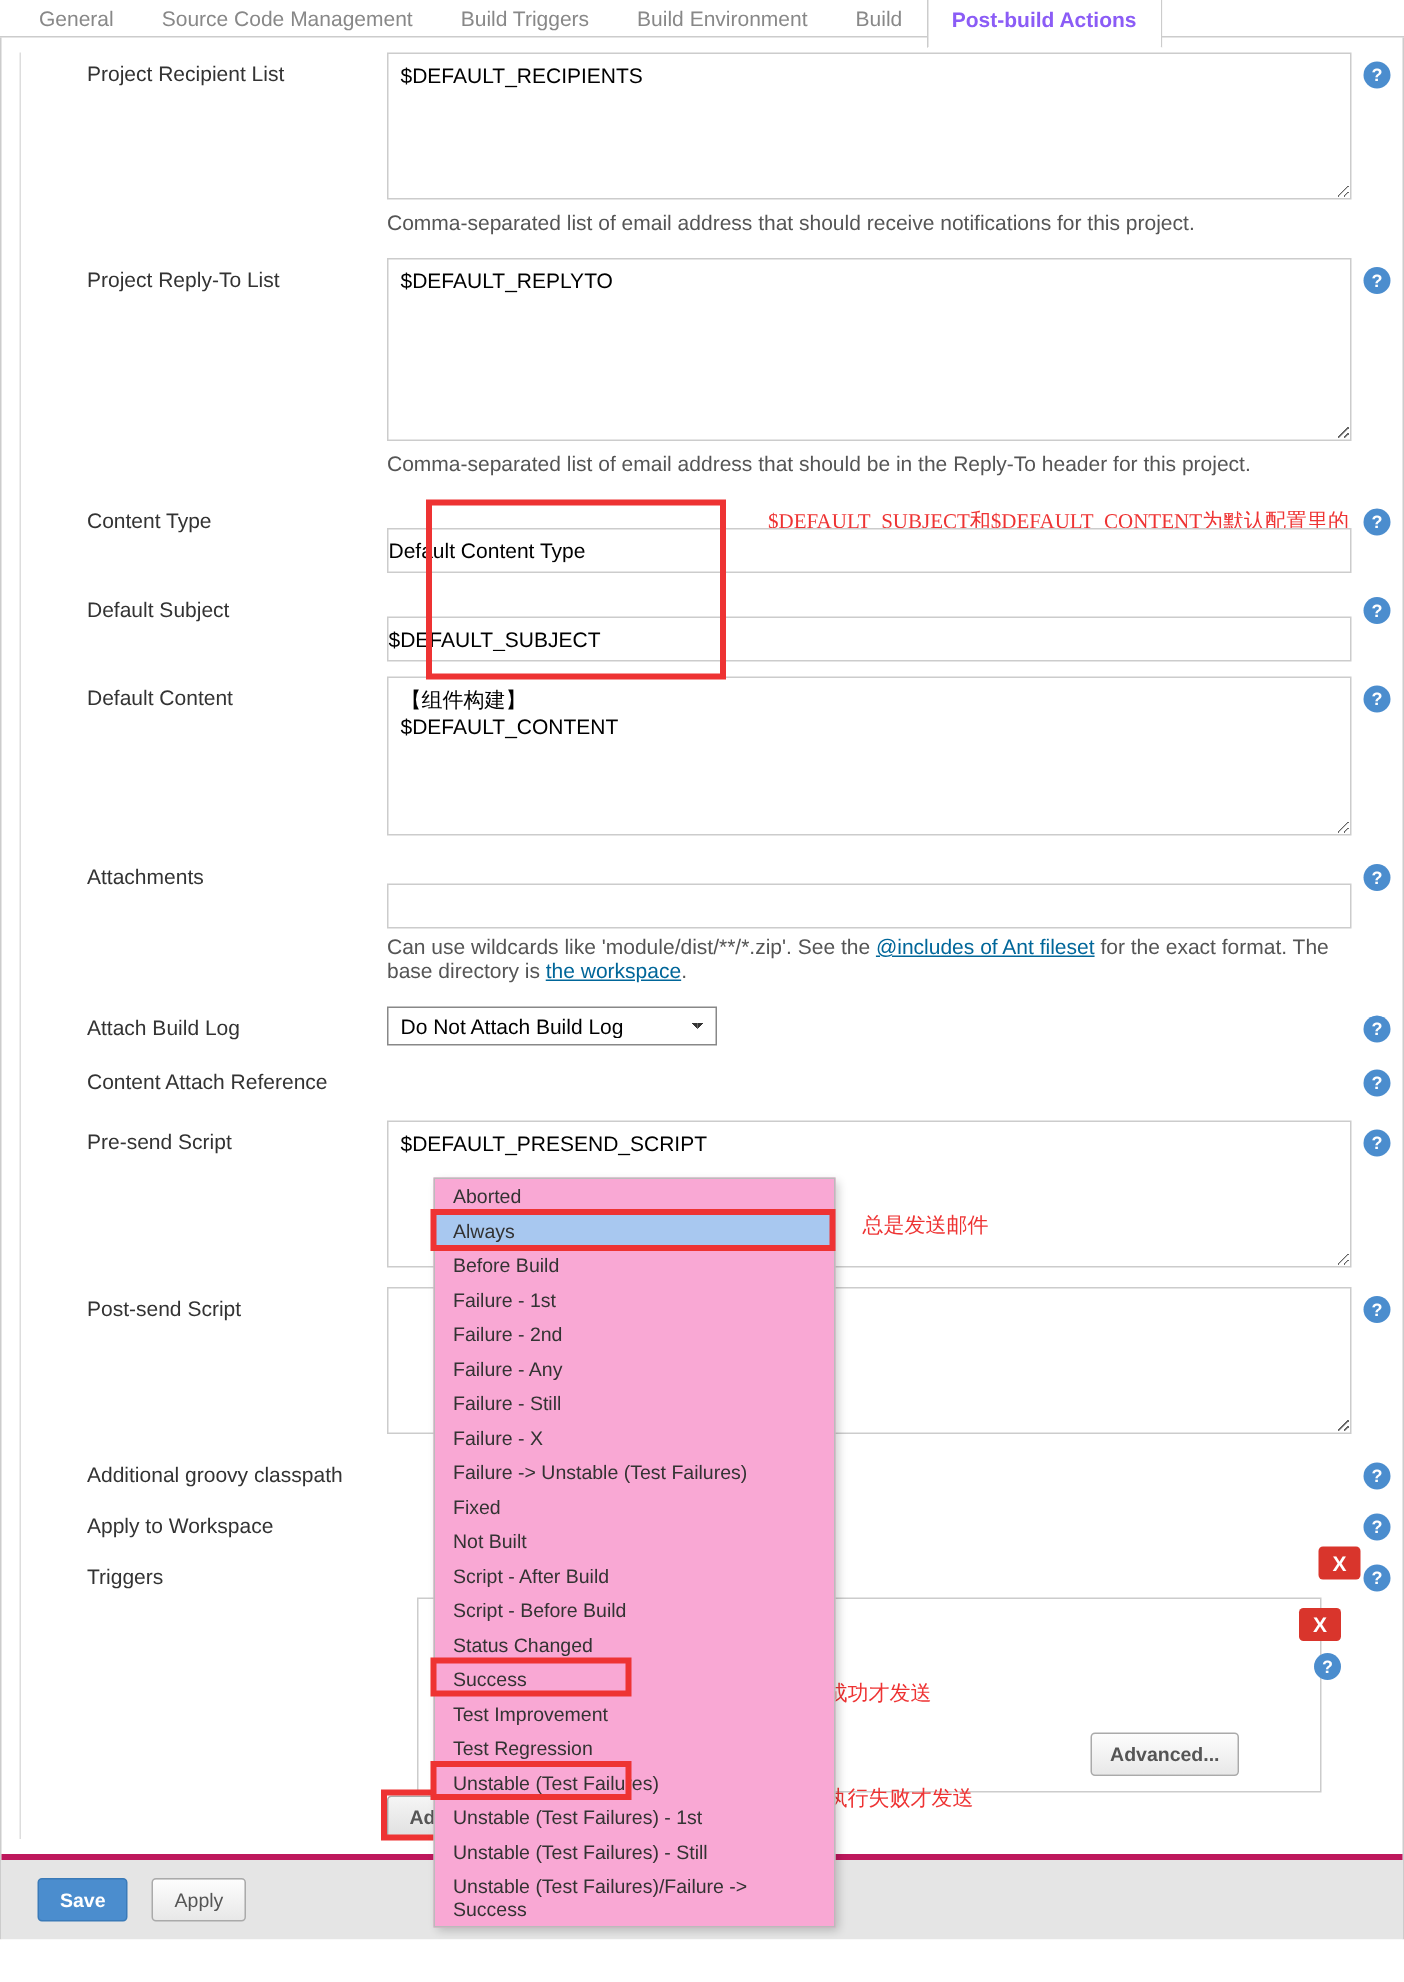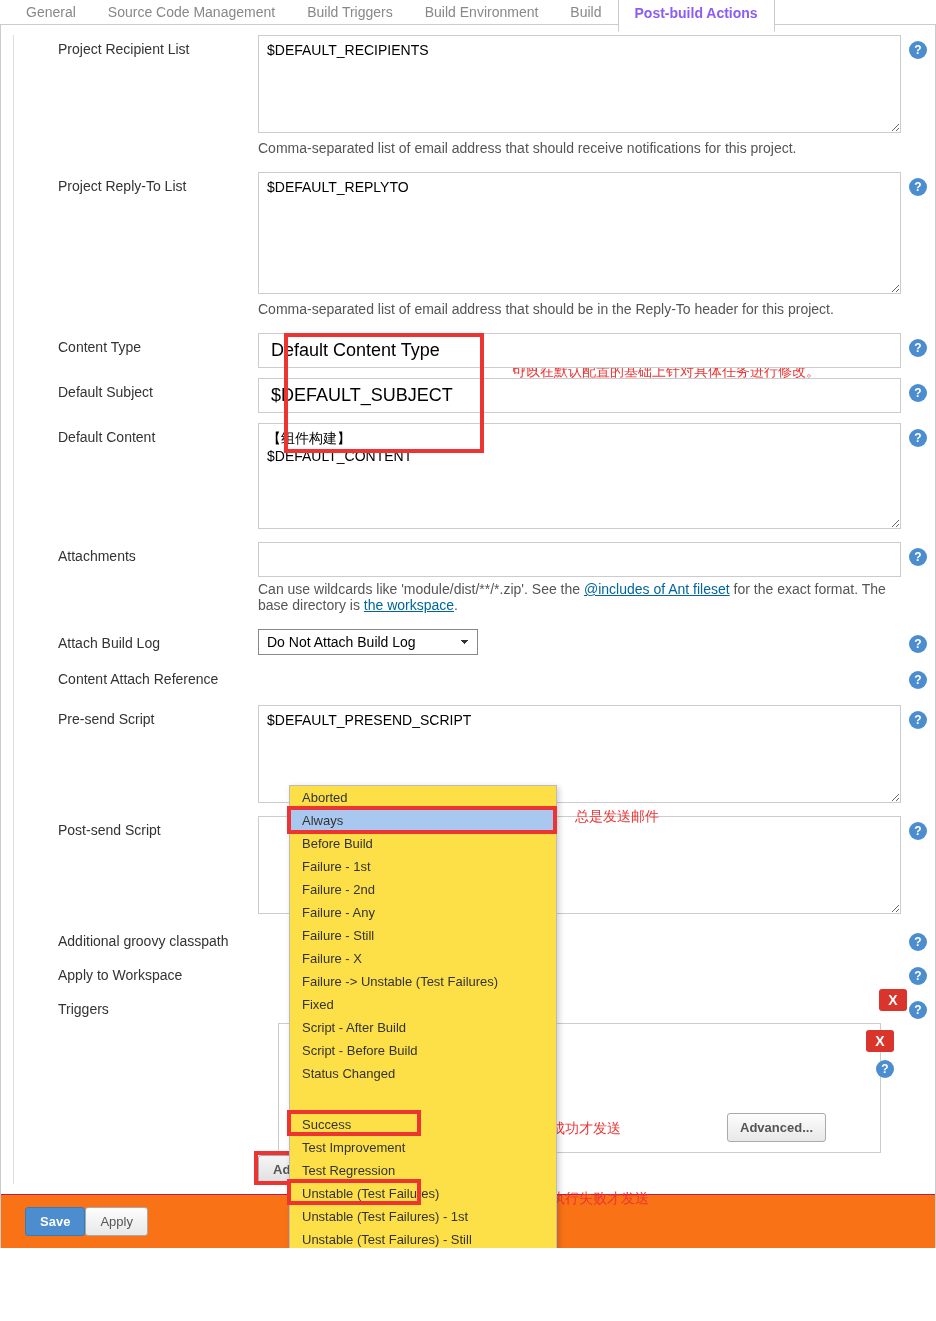--- a/index.html
+++ b/index.html
@@ -7,35 +7,35 @@
 .tabs { display: flex; border-bottom: 1px solid #ccc; height: 25px; align-items: center; padding-left: 10px; }
 .tab { padding: 10px 16px; color: #888; cursor: pointer; font-size: 14px; }
 .tab.active { color: #8b5cf6; font-weight: bold; background: #fff; border: 1px solid #ccc; border-bottom: 1px solid #fff; border-radius: 4px 4px 0 0; margin-bottom: -1px; }
 .page { border-left: 1px solid #ccc; border-right: 1px solid #ccc; padding: 10px 0 0 0; position: relative; }
 .inner-border { border-left: 1px solid #ddd; margin-left: 12px; padding-left: 4px; }
 .field-row { display: flex; align-items: flex-start; margin-bottom: 10px; padding: 0 8px 0 0; position: relative; }
 .label { width: 240px; padding-left: 40px; padding-top: 6px; color: #333; font-size: 14px; flex-shrink: 0; }
 .value { flex: 1; position: relative; }
 .help-icon { width: 18px; height: 18px; border-radius: 50%; background: #4b8dce; color: #fff; display: inline-flex; align-items: center; justify-content: center; font-size: 12px; font-weight: bold; margin-left: 8px; cursor: pointer; flex-shrink: 0; align-self: flex-start; margin-top: 6px; }
 textarea { width: 100%; border: 1px solid #ccc; padding: 6px 8px; font-family: inherit; font-size: 14px; resize: both; }
-input[type="text"] { width: 100%; border: 1px solid #ccc; padding: 6px 12px; font-family: inherit; font-size: 18px; }
+input[type="text"] { width: 100%; border: 1px solid #ccc; padding: 6px 0; font-family: inherit; font-size: 14px; margin-top: 19px; }
 select { border: 1px solid #888; padding: 4px 24px 4px 8px; font-family: inherit; font-size: 14px; background: #fff; appearance: none; -webkit-appearance: none; background-image: linear-gradient(45deg, transparent 50%, #333 50%), linear-gradient(135deg, #333 50%, transparent 50%); background-position: calc(100% - 12px) center, calc(100% - 8px) center; background-size: 4px 4px, 4px 4px; background-repeat: no-repeat; }
 .helptext { color: #555; font-size: 14px; padding: 4px 0 6px 0; }
 .helptext a { color: #069; text-decoration: underline; }
 .redbox { border: 4px solid #e33; }
 .red-annot { position: absolute; color: #e33; font-family: "SimSun", serif; font-size: 14px; pointer-events: none; }
-.dropdown { position: absolute; left: 288px; top: 760px; width: 268px; background: #fde047; border: 1px solid #bbb; box-shadow: 2px 2px 6px rgba(0,0,0,0.2); z-index: 10; }
+.dropdown { position: absolute; left: 288px; top: 760px; width: 268px; background: #f9a8d4; border: 1px solid #bbb; box-shadow: 2px 2px 6px rgba(0,0,0,0.2); z-index: 10; }
 .dropdown-item { padding: 4px 12px; font-size: 13px; color: #333; cursor: pointer; }
 .dropdown-item.highlighted { background: #a8c8f0; }
 .close-btn { width: 28px; height: 22px; background: #d9352c; color: #fff; display: inline-flex; align-items: center; justify-content: center; font-weight: bold; font-size: 14px; border-radius: 3px; cursor: pointer; position: absolute; }
 .btn { padding: 6px 14px; border: 1px solid #aaa; background: linear-gradient(#fdfdfd, #e8e8e8); border-radius: 3px; font-size: 13px; color: #555; cursor: pointer; }
 .btn.primary { background: #4b8dce; color: #fff; border-color: #3a7ab8; font-weight: bold; }
 .add-trigger-btn { display: inline-block; padding: 6px 14px; background: linear-gradient(#f5f5f5,#e0e0e0); border: 1px solid #aaa; border-radius: 3px; color: #555; font-weight: bold; font-size: 13px; cursor: pointer; }
 .caret-down { display: inline-block; width: 0; height: 0; border-left: 4px solid transparent; border-right: 4px solid transparent; border-top: 5px solid #555; margin-left: 6px; vertical-align: middle; }
-.footer-bar { border-top: 1px solid #be185d; padding: 12px 0 12px 24px; background: #f97316; display: flex; margin-top: 10px; }
+.footer-bar { border-top: 4px solid #be185d; padding: 12px 0 12px 24px; background: #e5e5e5; display: flex; gap: 16px; margin-top: 10px; }
 .advanced-btn { position: absolute; right: 54px; padding: 6px 12px; border: 1px solid #aaa; background: linear-gradient(#fdfdfd,#e8e8e8); border-radius: 3px; font-size: 13px; color: #555; cursor: pointer; font-weight: bold; }
 .trigger-panel { position: relative; }
 .nested-help { width: 18px; height: 18px; border-radius: 50%; background: #4b8dce; color: #fff; display: inline-flex; align-items: center; justify-content: center; font-size: 12px; font-weight: bold; position: absolute; cursor: pointer; }
 </style>
 </head>
 <body>
 
 <div class="tabs">
   <div class="tab">General</div>
   <div class="tab">Source Code Management</div>
@@ -184,24 +184,25 @@
     <div class="dropdown-item highlighted">Always</div>
   </div>
   <div class="dropdown-item">Before Build</div>
   <div class="dropdown-item">Failure - 1st</div>
   <div class="dropdown-item">Failure - 2nd</div>
   <div class="dropdown-item">Failure - Any</div>
   <div class="dropdown-item">Failure - Still</div>
   <div class="dropdown-item">Failure - X</div>
   <div class="dropdown-item">Failure -&gt; Unstable (Test Failures)</div>
   <div class="dropdown-item">Fixed</div>
+  <div class="dropdown-item">Not Built</div>
   <div class="dropdown-item">Script - After Build</div>
   <div class="dropdown-item">Script - Before Build</div>
   <div class="dropdown-item">Status Changed</div>
-  <div style="position:relative;margin-top:28px;">
+  <div style="position:relative;">
     <div class="redbox" style="position:absolute; left:-3px; top:-3px; width:134px; height:26px; pointer-events:none;"></div>
     <div class="dropdown-item">Success</div>
   </div>
   <div class="dropdown-item">Test Improvement</div>
   <div class="dropdown-item">Test Regression</div>
   <div style="position:relative;">
     <div class="redbox" style="position:absolute; left:-3px; top:-3px; width:134px; height:26px; pointer-events:none;"></div>
     <div class="dropdown-item">Unstable (Test Failures)</div>
   </div>
   <div class="dropdown-item">Unstable (Test Failures) - 1st</div>

